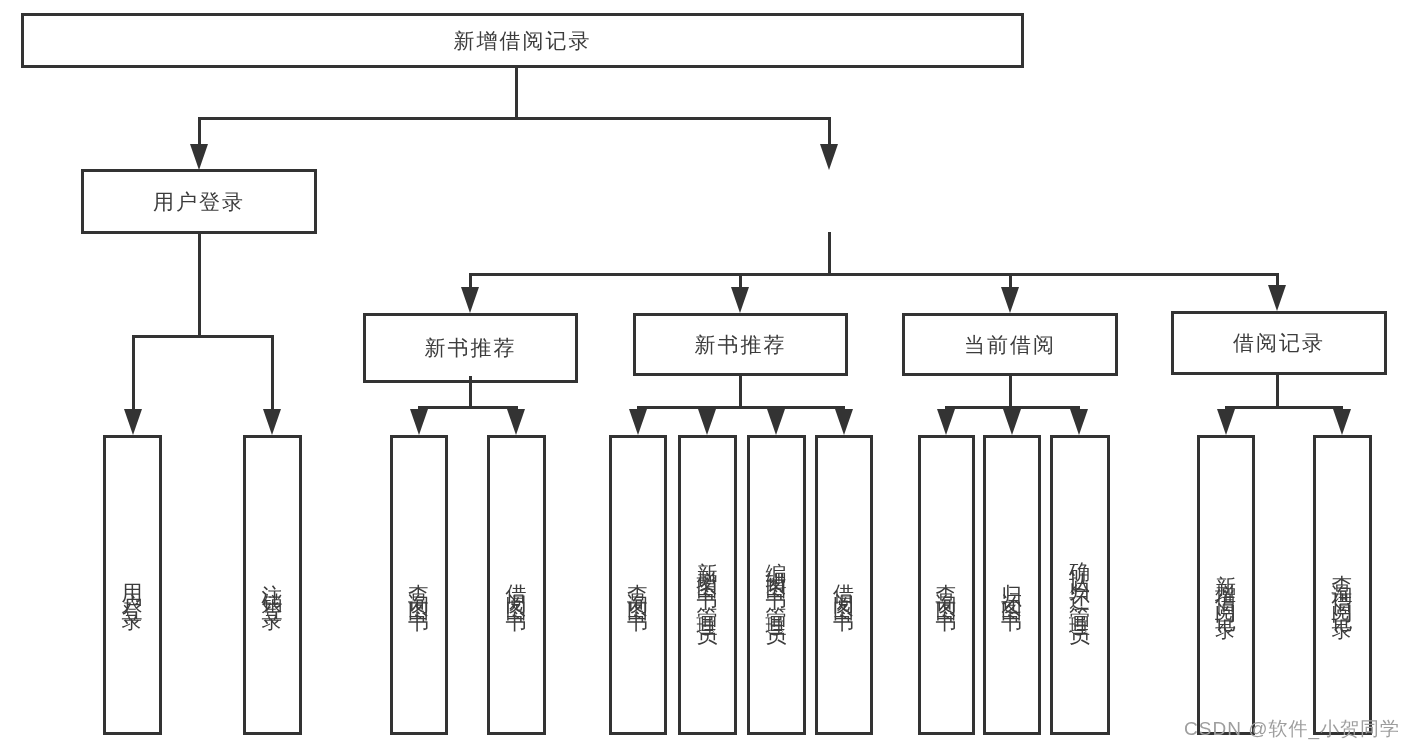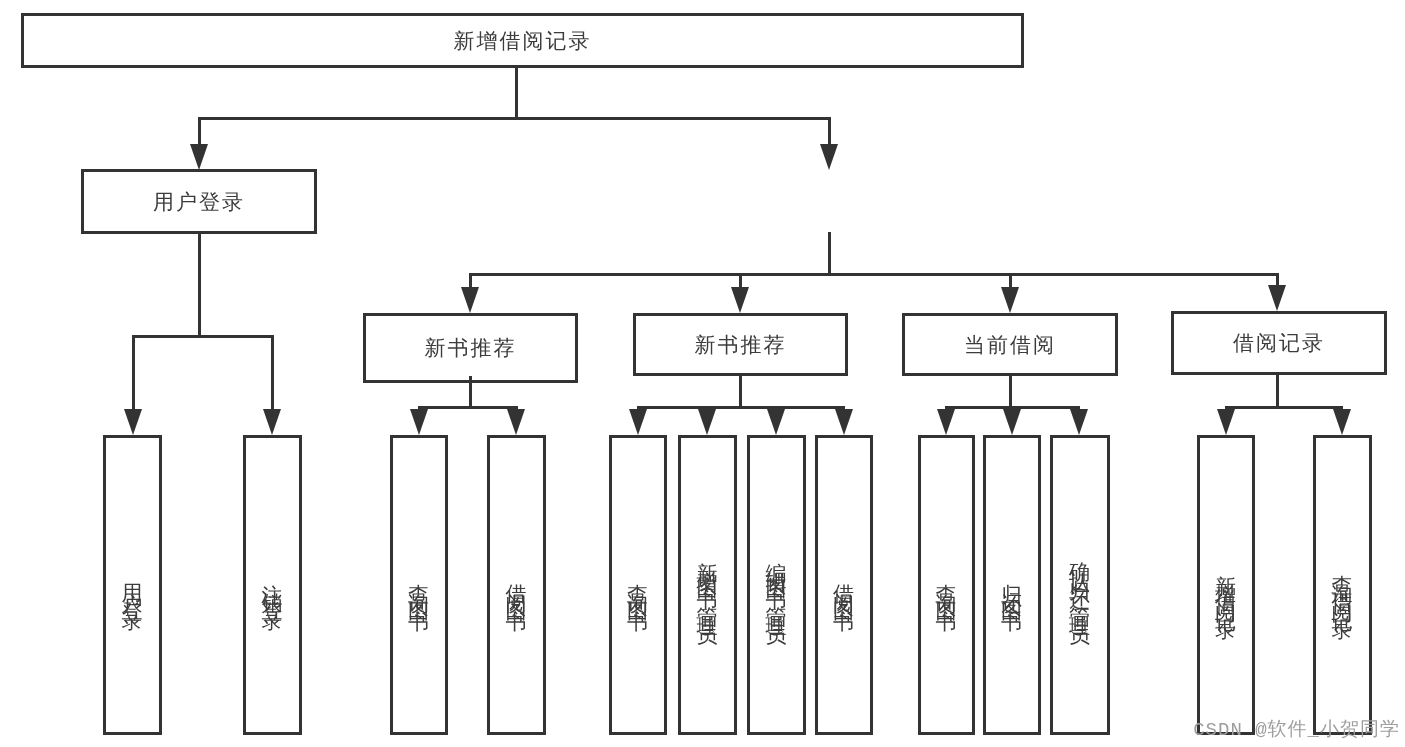--- a/index.html
+++ b/index.html
@@ -60,21 +60,20 @@
     border-top: 26px solid #333333;
   }
   .watermark {
     position: absolute;
     top: 716px;
     right: 5px;
     font-size: 19px;
     letter-spacing: 1px;
     color: #9e9e9e;
     white-space: nowrap;
-    font-family: Liberation Mono, monospace;
   }
 </style>
 </head>
 <body>
 
 <div id="canvas">
 
   <div class="node" style="left:21px; top:13px; width:1003px; height:55px;">新增借阅记录</div>
 
   <div class="vline" style="left:515px; top:68px; height:50px;"></div>

